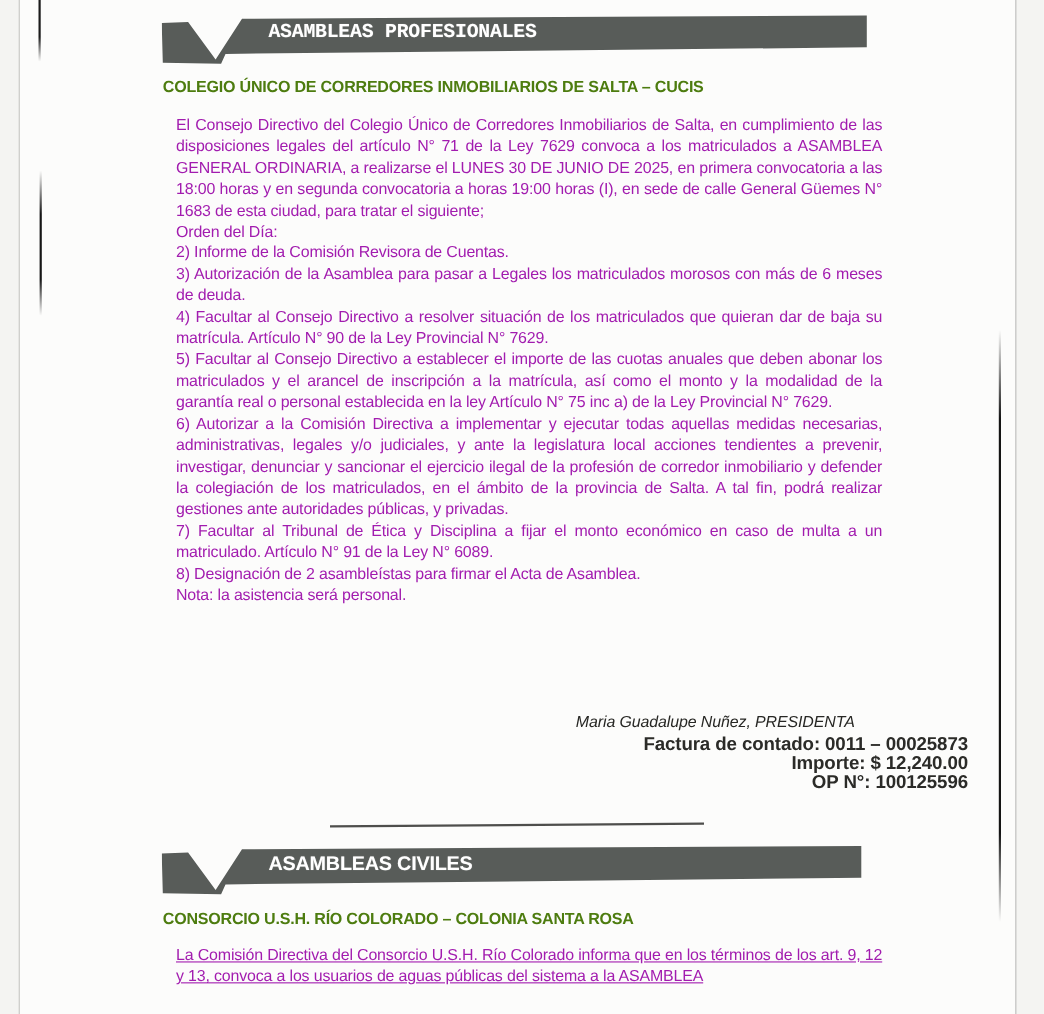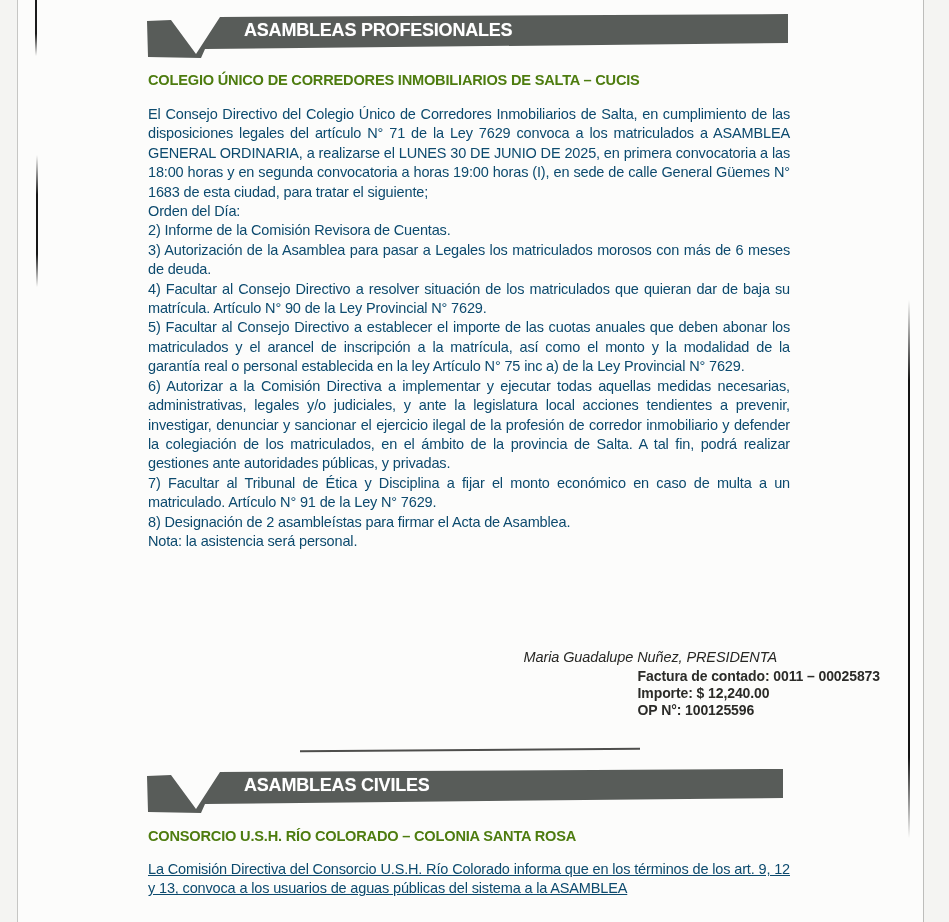--- a/index.html
+++ b/index.html
@@ -21,51 +21,51 @@
 
   
   .banner{position:absolute;left:147px;width:643px;height:47px;}
   .banner svg{position:absolute;inset:0;width:100%;height:100%;}
   .banner .banner-title{
     position:absolute;left:97px;top:7px;
     color:#ffffff;font-weight:bold;font-size:18px;letter-spacing:-0.2px;
     text-shadow:0 0 1px rgba(255,255,255,.4);
     white-space:nowrap;
   }
-  .banner-1{top:13px;}
+  .banner-1{top:13px;font-family:Liberation Mono, monospace;}
   .banner-2{top:768px;}
 
   .heading{
     position:absolute;left:148px;width:660px;
     font-weight:bold;font-size:14.6px;letter-spacing:-0.2px;color:#4d7c0f;
     white-space:nowrap;
   }
   .heading-1{top:72px;}
   .heading-2{top:828px;}
 
   .bodytext{
-    position:absolute;left:148px;width:642px;
+    position:absolute;left:160px;width:642px;
     font-size:14.5px;line-height:19.4px;letter-spacing:-0.15px;
-    color:#0c4a6e;text-align:justify;
+    color:#a21caf;text-align:justify;
   }
   .bodytext p{margin:0;}
   .block-1{top:105px;}
   .block-2{top:860px;text-decoration:underline;}
 
   .signature{
     position:absolute;left:148px;width:642px;top:649px;
     font-size:14.5px;color:#272724;text-align:right;padding-right:13px;box-sizing:border-box;
     letter-spacing:-0.1px;
     font-style:italic;
   }
 
   .invoice{
     position:absolute;right:69px;top:668px;
-    font-size:14px;font-weight:bold;line-height:17px;color:#2b2b28;
-    letter-spacing:-0.1px;
+    font-size:17px;font-weight:bold;line-height:17px;color:#2b2b28;
+    text-align:right;letter-spacing:-0.1px;
   }
 
   .rule{
     position:absolute;left:300px;top:749px;width:340px;height:2px;
     background:#4e4e4c;transform:rotate(-0.4deg);
   }
 </style>
 </head>
 <body>
 
@@ -87,21 +87,21 @@
   <div class="heading heading-1">COLEGIO ÚNICO DE CORREDORES INMOBILIARIOS DE SALTA – CUCIS</div>
 
   <div class="bodytext block-1">
     <p>El Consejo Directivo del Colegio Único de Corredores Inmobiliarios de Salta, en cumplimiento de las disposiciones legales del artículo N° 71 de la Ley 7629 convoca a los matriculados a ASAMBLEA GENERAL ORDINARIA, a realizarse el LUNES 30 DE JUNIO DE 2025, en primera convocatoria a las 18:00 horas y en segunda convocatoria a horas 19:00 horas (I), en sede de calle General Güemes N° 1683 de esta ciudad, para tratar el siguiente;</p>
     <p>Orden del Día:</p>
     <p>2) Informe de la Comisión Revisora de Cuentas.</p>
     <p>3) Autorización de la Asamblea para pasar a Legales los matriculados morosos con más de 6 meses de deuda.</p>
     <p>4) Facultar al Consejo Directivo a resolver situación de los matriculados que quieran dar de baja su matrícula. Artículo N° 90 de la Ley Provincial N° 7629.</p>
     <p>5) Facultar al Consejo Directivo a establecer el importe de las cuotas anuales que deben abonar los matriculados y el arancel de inscripción a la matrícula, así como el monto y la modalidad de la garantía real o personal establecida en la ley Artículo N° 75 inc a) de la Ley Provincial N° 7629.</p>
     <p>6) Autorizar a la Comisión Directiva a implementar y ejecutar todas aquellas medidas necesarias, administrativas, legales y/o judiciales, y ante la legislatura local acciones tendientes a prevenir, investigar, denunciar y sancionar el ejercicio ilegal de la profesión de corredor inmobiliario y defender la colegiación de los matriculados, en el ámbito de la provincia de Salta. A tal fin, podrá realizar gestiones ante autoridades públicas, y privadas.</p>
-    <p>7) Facultar al Tribunal de Ética y Disciplina a fijar el monto económico en caso de multa a un matriculado. Artículo N° 91 de la Ley N° 7629.</p>
+    <p>7) Facultar al Tribunal de Ética y Disciplina a fijar el monto económico en caso de multa a un matriculado. Artículo N° 91 de la Ley N° 6089.</p>
     <p>8) Designación de 2 asambleístas para firmar el Acta de Asamblea.</p>
     <p>Nota: la asistencia será personal.</p>
   </div>
 
   <div class="signature">Maria Guadalupe Nuñez, PRESIDENTA</div>
 
   <div class="invoice">
     <div>Factura de contado: 0011 – 00025873</div>
     <div>Importe: $ 12,240.00</div>
     <div>OP N°: 100125596</div>

